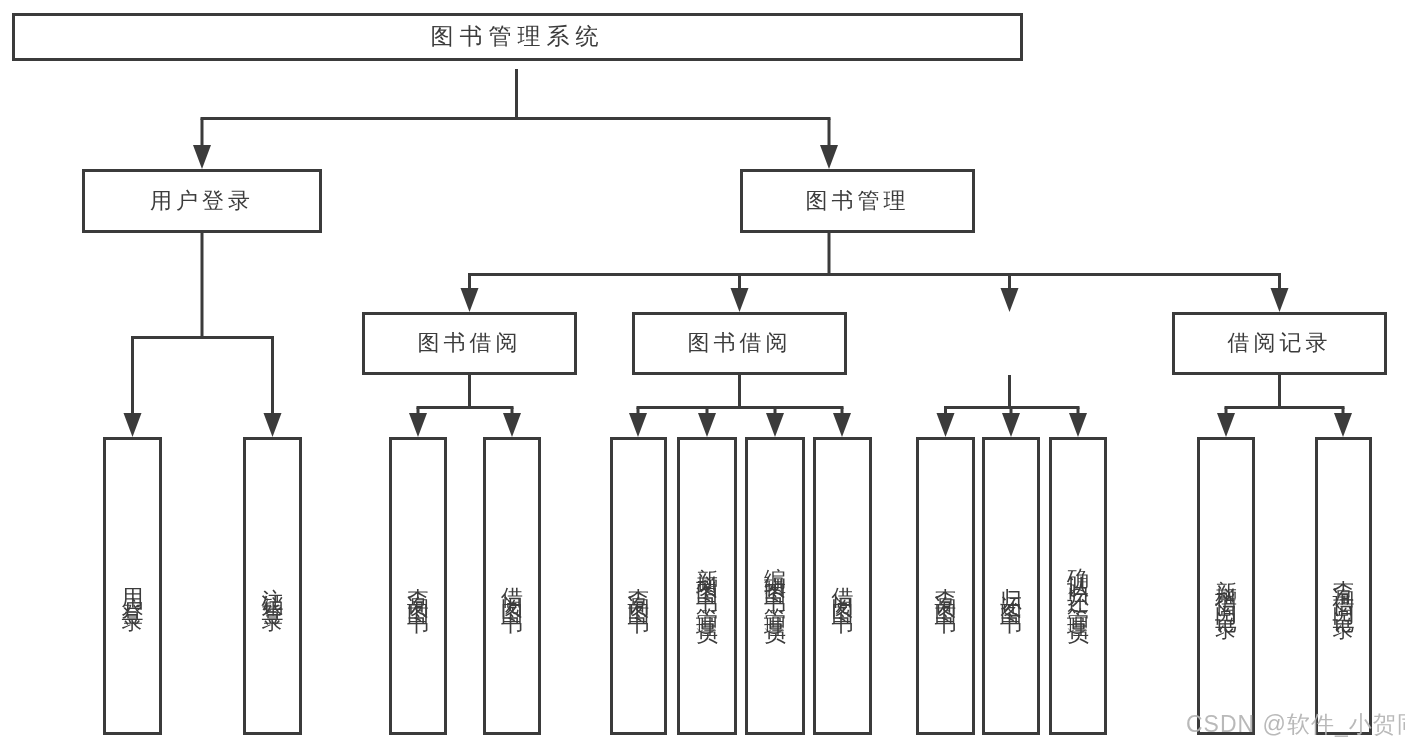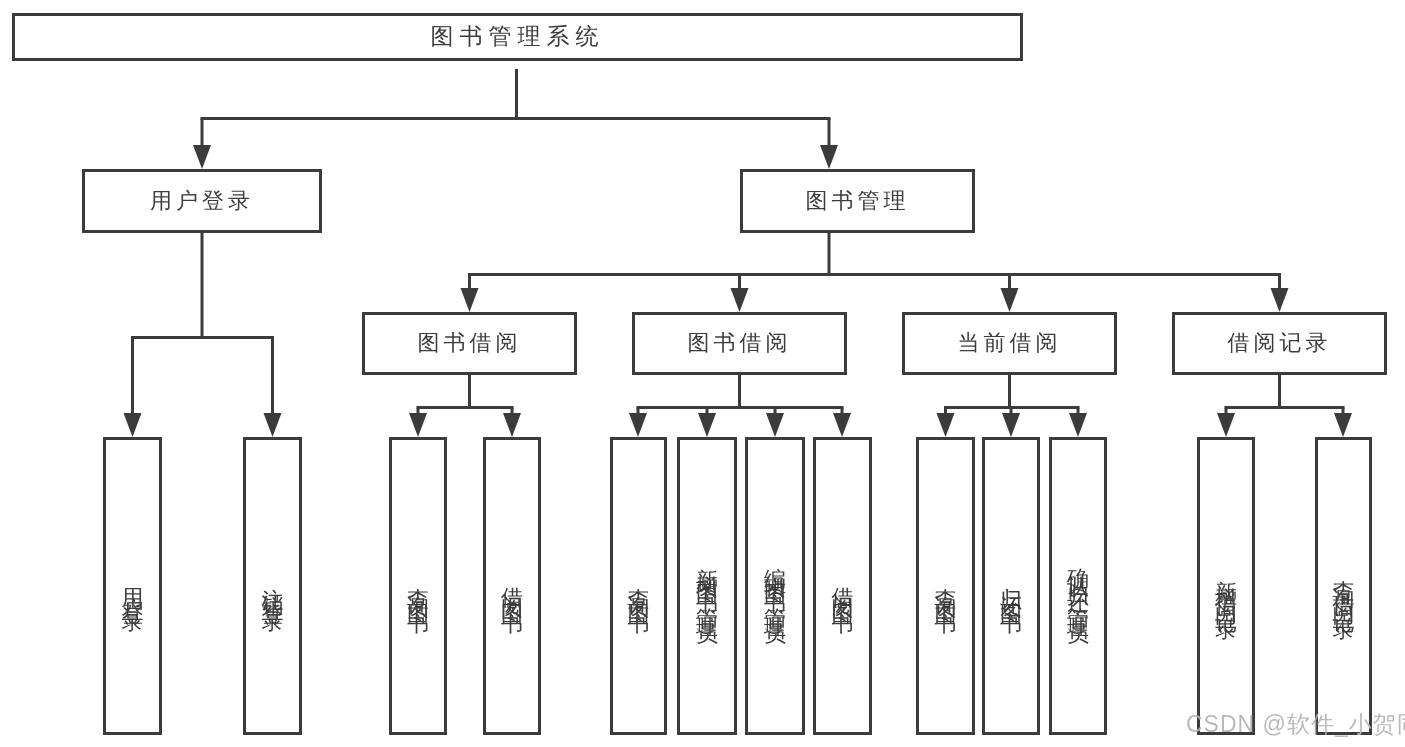--- a/index.html
+++ b/index.html
@@ -138,23 +138,20 @@
   <div class="box" style="left:740px;top:169px;width:235px;height:64px">
     <span class="hlabel">图书管理</span>
   </div>
 
   <div class="box" style="left:362px;top:312px;width:215px;height:63px">
     <span class="hlabel">图书借阅</span>
   </div>
   <div class="box" style="left:632px;top:312px;width:215px;height:63px">
     <span class="hlabel">图书借阅</span>
   </div>
-  <div class="box" style="left:902px;top:312px;width:215px;height:63px">
-    <span class="hlabel">当前借阅</span>
-  </div>
   <div class="box" style="left:1172px;top:312px;width:215px;height:63px">
     <span class="hlabel">借阅记录</span>
   </div>
 
   <div class="box" style="left:103px;top:437px;width:59px;height:298px">
     <span class="vlabel">用户登录</span>
   </div>
   <div class="box" style="left:243px;top:437px;width:59px;height:298px">
     <span class="vlabel">注销登录</span>
   </div>

